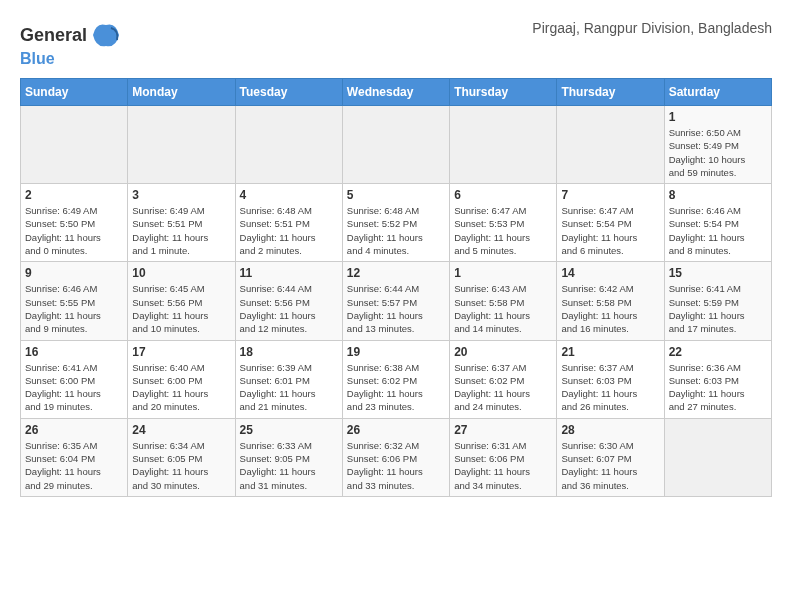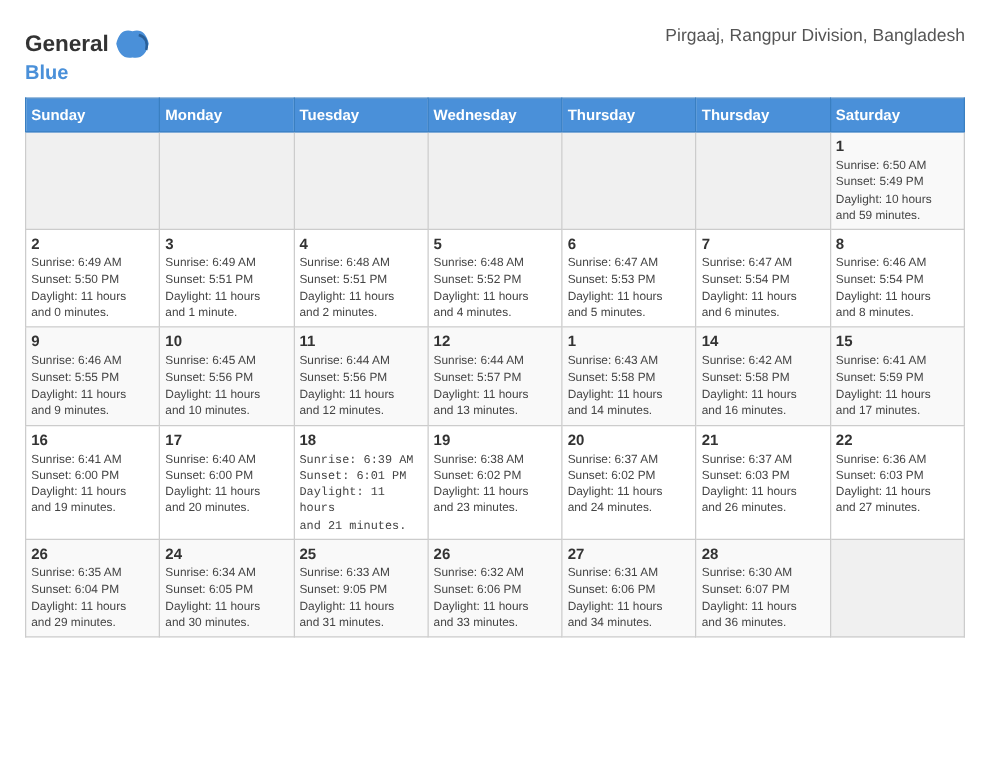--- a/index.html
+++ b/index.html
@@ -252,21 +252,21 @@
         </td>
         <td>
           <span class="day-number">17</span>
           <div class="day-info" style="white-space: pre-line;">Sunrise: 6:40 AM
 Sunset: 6:00 PM
 Daylight: 11 hours
 and 20 minutes.</div>
         </td>
         <td>
           <span class="day-number">18</span>
-          <div class="day-info" style="white-space: pre-line; font-family: Liberation Mono, monospace;">Sunrise: 6:39 AM
+          <div class="day-info" style="white-space: pre-line;">Sunrise: 6:39 AM
 Sunset: 6:01 PM
 Daylight: 11 hours
 and 21 minutes.</div>
         </td>
         <td>
           <span class="day-number">19</span>
           <div class="day-info" style="white-space: pre-line;">Sunrise: 6:38 AM
 Sunset: 6:02 PM
 Daylight: 11 hours
 and 23 minutes.</div>

